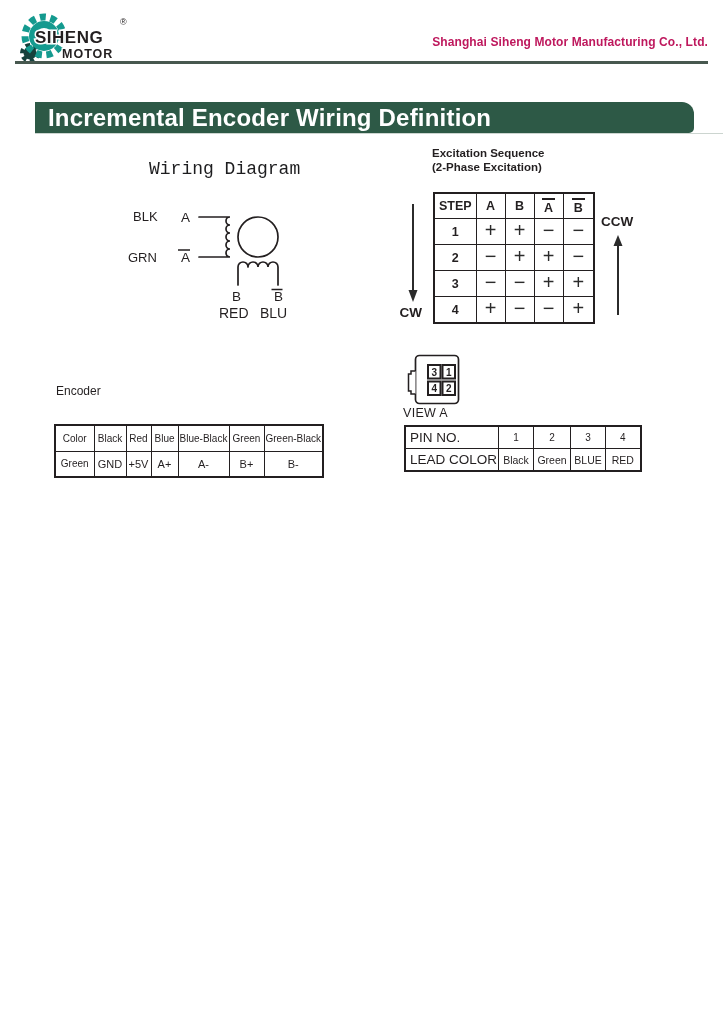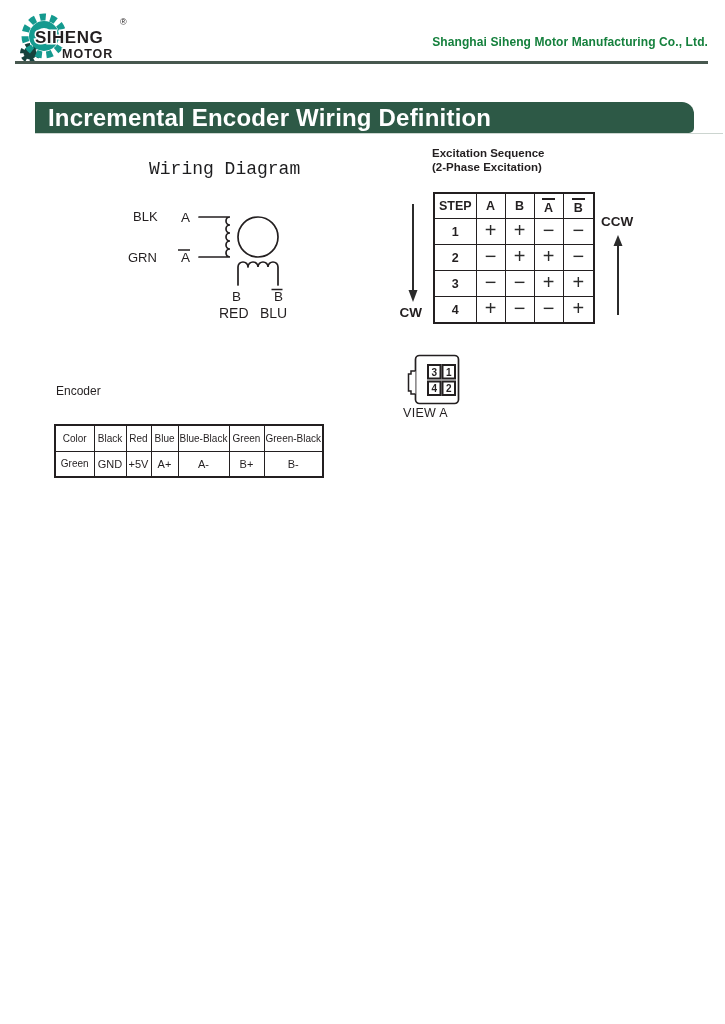--- a/index.html
+++ b/index.html
@@ -3,21 +3,21 @@
 <meta charset="utf-8">
 <style>
   * { box-sizing: border-box; margin: 0; padding: 0; }
   html, body { background: #ffffff; }
   body { width: 725px; font-family: "Liberation Sans", sans-serif; color: #231f20; }
   .page { position: relative; width: 725px; height: 1024px; background: #fff; overflow: hidden; }
   .abs { position: absolute; }
 
   
   .logo-svg { left: 14px; top: 8px; }
-  .company { right: 17px; top: 35px; font-size: 12px; font-weight: bold; color: #15803d; letter-spacing: 0.1px; }
+  .company { right: 17px; top: 35px; font-size: 12px; font-weight: bold; color: #be185d; letter-spacing: 0.1px; }
   .header-rule { left: 15px; top: 61px; width: 693px; height: 2.5px; background: #47584f; }
 
   
   .title-underline { left: 35px; top: 132.6px; width: 688px; height: 1.2px; background: #ccd5d0; }
   .title-bar { left: 35px; top: 102px; width: 659px; height: 31px; background: #2d5946;
                border-radius: 0 12px 5px 0; color: #fff; font-weight: bold; font-size: 24px;
                display: flex; align-items: center; padding-left: 13px; letter-spacing: 0.2px; }
 
   
   .wiring-title { left: 149px; top: 159px; font-size: 18px; color: #1d1d1f; font-family: Liberation Mono, monospace; }
@@ -173,20 +173,45 @@
     <rect x="24" y="29.5" width="12.5" height="13.5" fill="#ffffff" stroke="#231f20" stroke-width="2"></rect>
     <rect x="38.5" y="29.5" width="12.5" height="13.5" fill="#ffffff" stroke="#231f20" stroke-width="2"></rect>
     <text x="30.3" y="23.5" font-size="10" font-weight="bold" text-anchor="middle">3</text>
     <text x="44.8" y="23.5" font-size="10" font-weight="bold" text-anchor="middle">1</text>
     <text x="30.3" y="40" font-size="10" font-weight="bold" text-anchor="middle">4</text>
     <text x="44.8" y="40" font-size="10" font-weight="bold" text-anchor="middle">2</text>
   </svg>
 
   <div class="abs viewa-label">VIEW A</div>
 
+  <table class="abs pin-table">
+    <colgroup>
+        <col style="width:84px">
+        <col style="width:35px">
+        <col style="width:37px">
+        <col style="width:35px">
+        <col style="width:35px">
+      </colgroup>
+    <tbody>
+        <tr>
+      <td class="rowlab">PIN NO.</td>
+      <td class="num">1</td>
+      <td class="num">2</td>
+      <td class="num">3</td>
+      <td class="num">4</td>
+    </tr>
+    <tr>
+      <td class="rowlab">LEAD COLOR</td>
+      <td class="col">Black</td>
+      <td class="col">Green</td>
+      <td class="col">BLUE</td>
+      <td class="col">RED</td>
+    </tr>
+  </tbody>
+    </table>
 
   <div class="abs encoder-label">Encoder</div>
 
   <table class="abs enc-table">
     <colgroup>
         <col style="width:39px">
         <col style="width:32px">
         <col style="width:25px">
         <col style="width:27px">
         <col style="width:51px">

